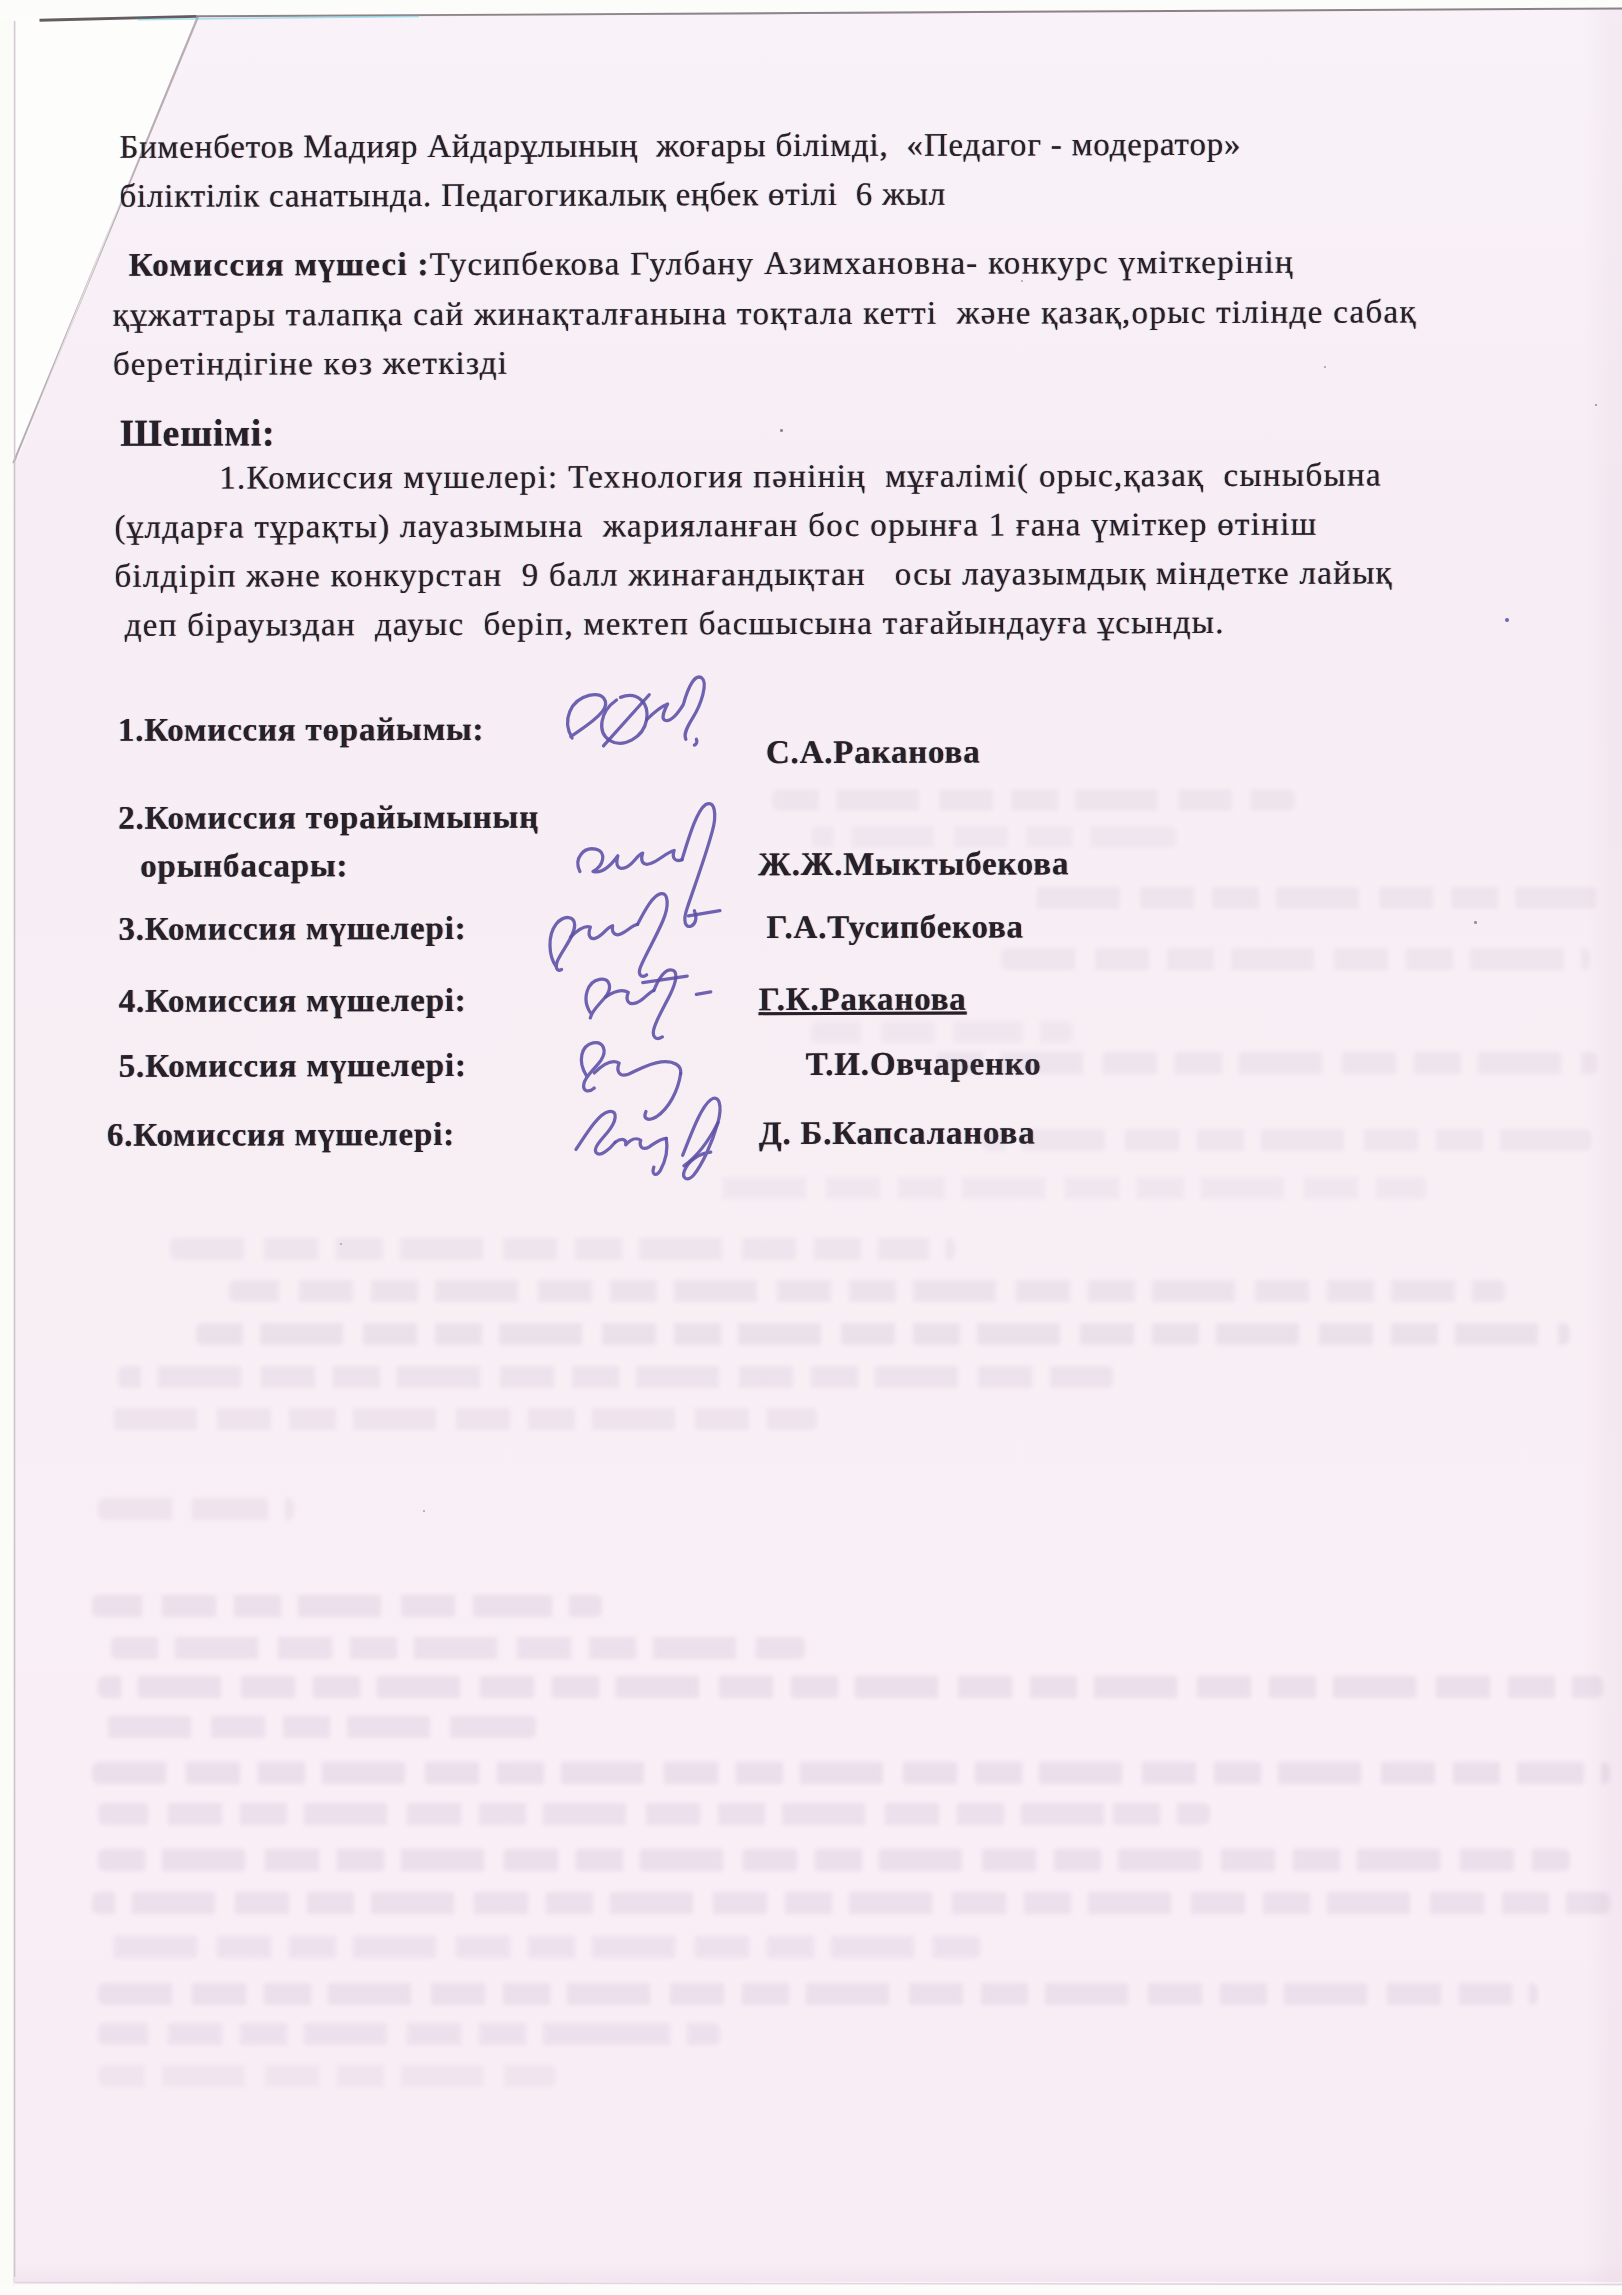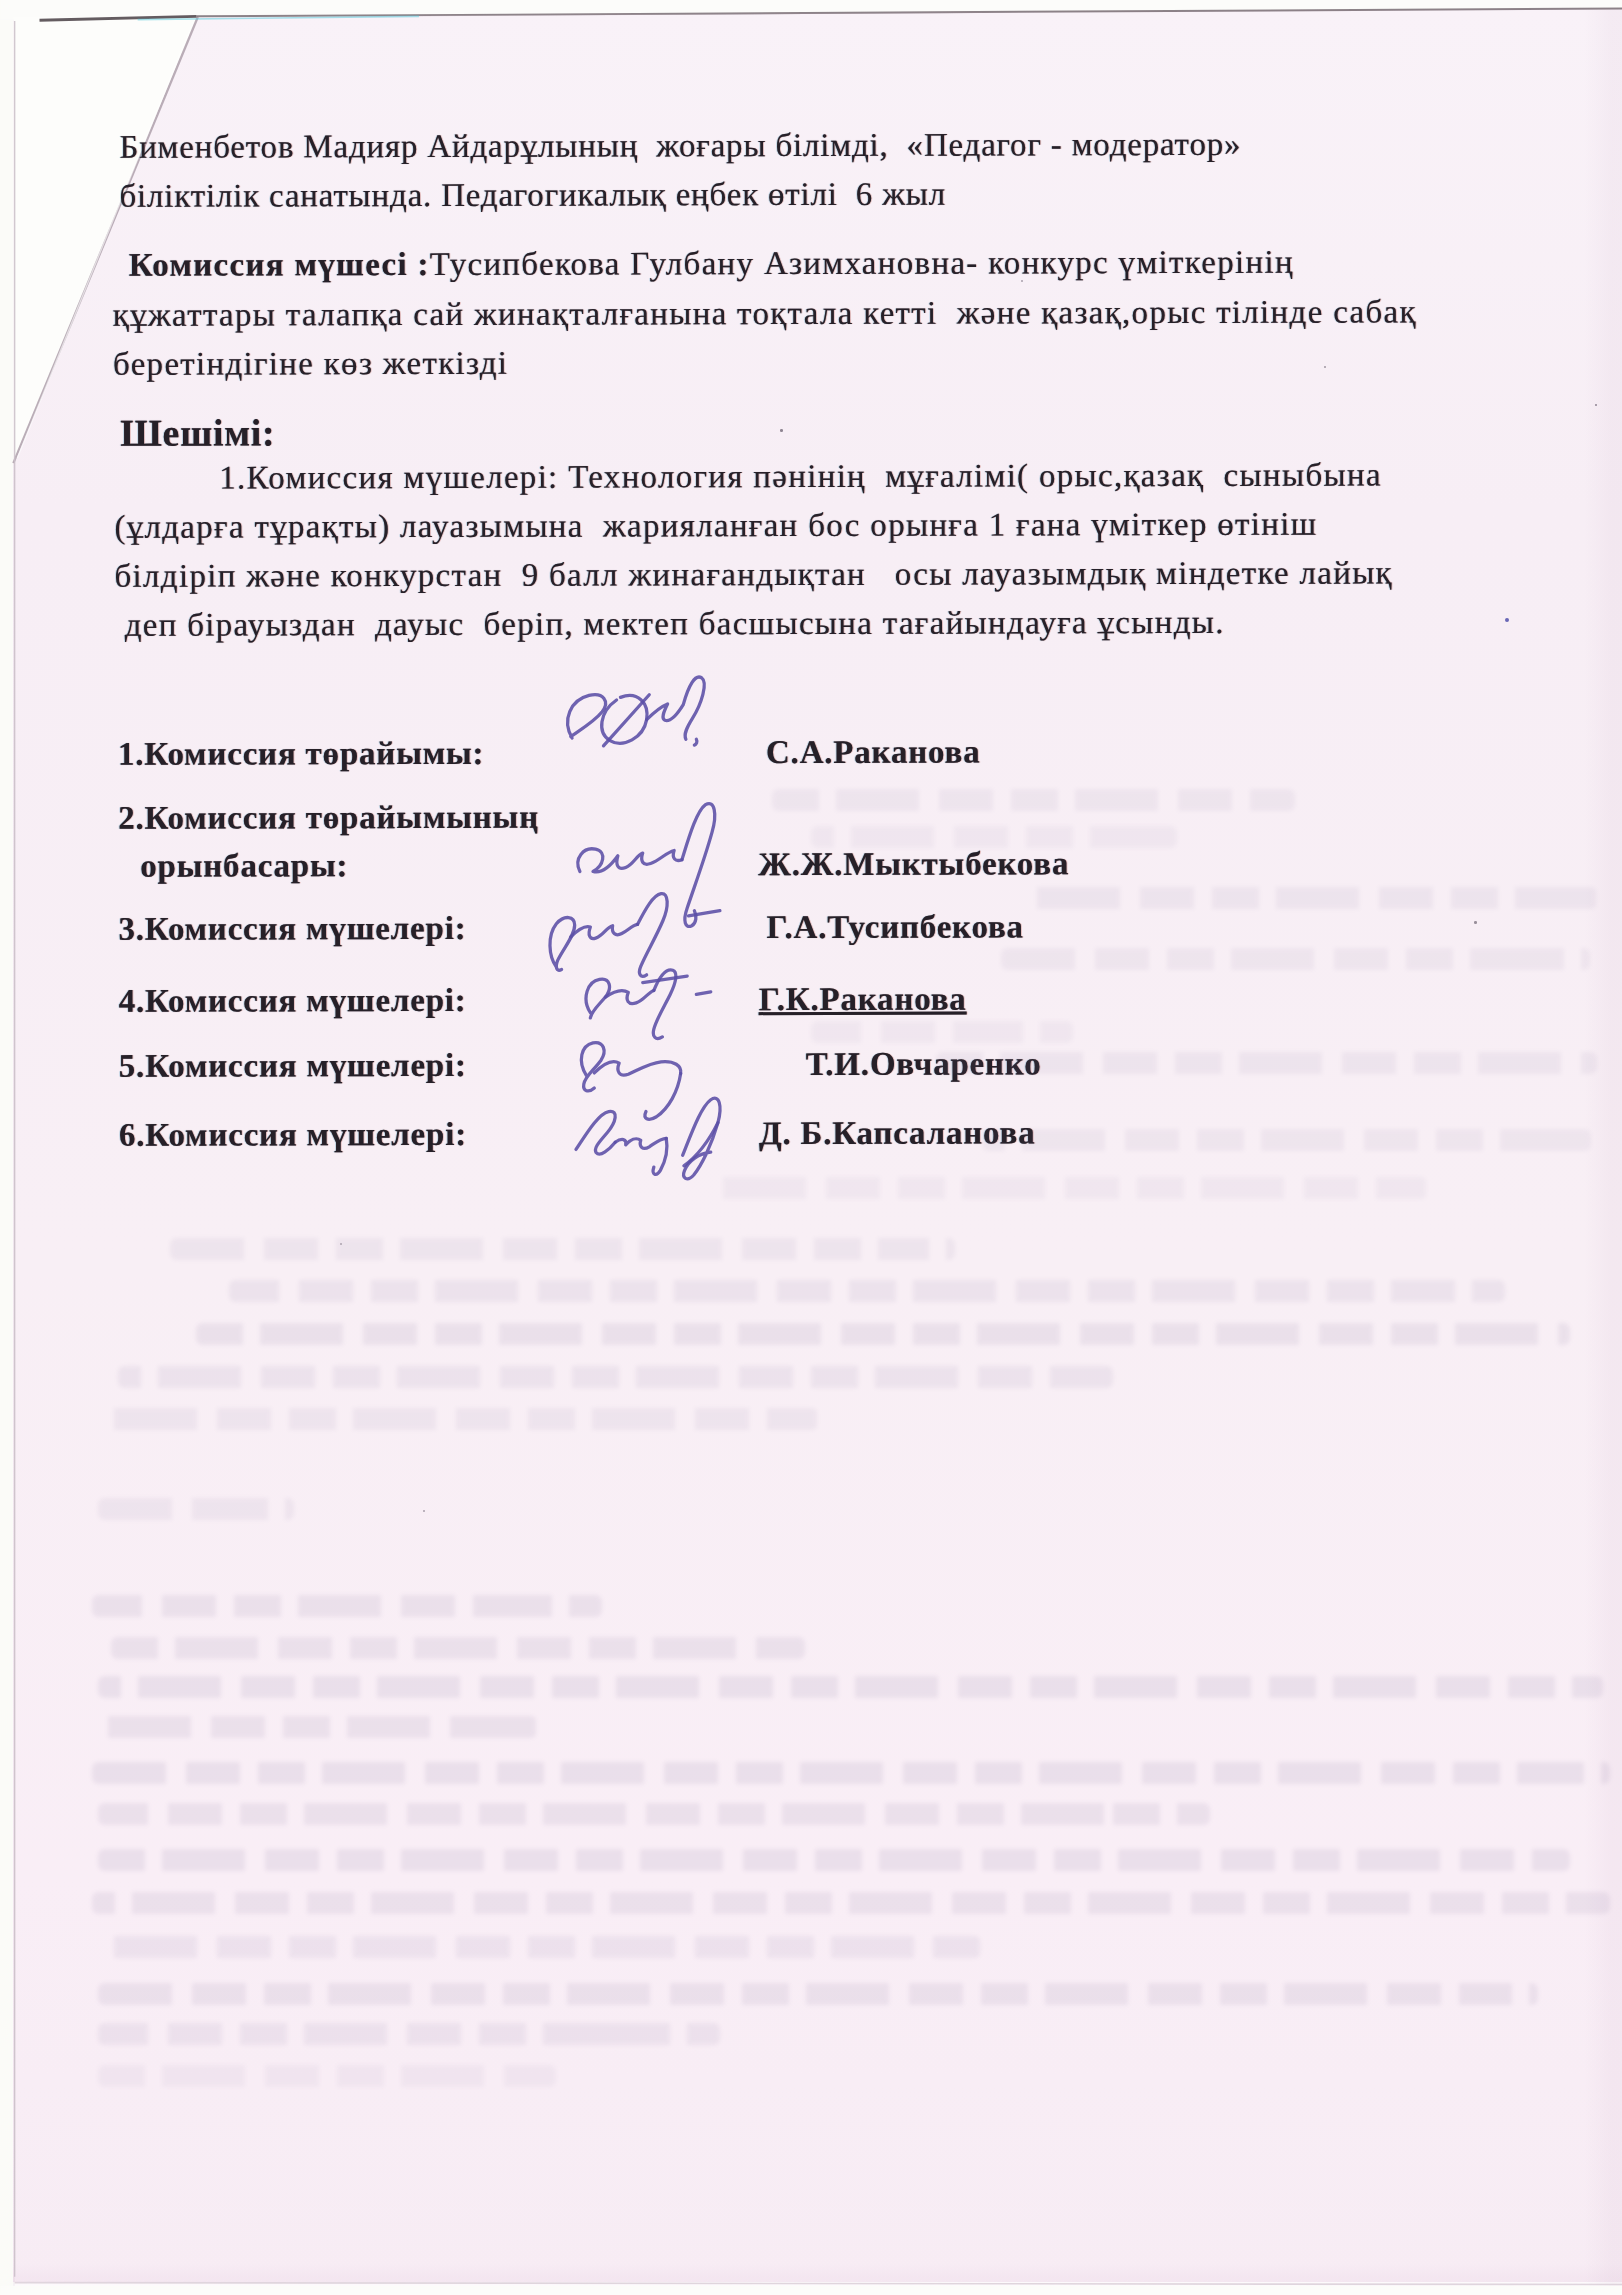--- a/index.html
+++ b/index.html
@@ -81,37 +81,37 @@
     <div class="tline" style="left:131px;top:239px;letter-spacing:1.3px;"><span class="bold">Комиссия мүшесі :</span><span>Тусипбекова Гулбану Азимхановна- конкурс үміткерінің</span></div>
     <div class="tline" style="left:115px;top:289px;letter-spacing:1.3px;">құжаттары талапқа сай жинақталғанына тоқтала кетті  және қазақ,орыс тілінде сабақ</div>
     <div class="tline" style="left:115px;top:338px;letter-spacing:1.3px;">беретіндігіне көз жеткізді</div>
 
     <div class="tline heading" style="left:122px;top:407px;">Шешімі:</div>
     <div class="tline" style="left:221px;top:452px;letter-spacing:1.3px;">1.Комиссия мүшелері: Технология пәнінің  мұғалімі( орыс,қазақ  сыныбына</div>
     <div class="tline" style="left:116px;top:501px;letter-spacing:1.3px;">(ұлдарға тұрақты) лауазымына  жарияланған бос орынға 1 ғана үміткер өтініш</div>
     <div class="tline" style="left:116px;top:550px;letter-spacing:1.3px;">білдіріп және конкурстан  9 балл жинағандықтан   осы лауазымдық міндетке лайық</div>
     <div class="tline" style="left:126px;top:599px;letter-spacing:1.3px;">деп бірауыздан  дауыс  беріп, мектеп басшысына тағайындауға ұсынды.</div>
 
-    <div class="tline sig-label" style="left:119px;top:728px;">1.Комиссия төрайымы:</div>
+    <div class="tline sig-label" style="left:119px;top:704px;">1.Комиссия төрайымы:</div>
     <div class="tline sig-name" style="left:767px;top:728px;">С.А.Раканова</div>
 
     <div class="tline sig-label" style="left:119px;top:792px;">2.Комиссия төрайымының</div>
     <div class="tline sig-label" style="left:141px;top:840px;">орынбасары:</div>
     <div class="tline sig-name" style="left:759px;top:840px;">Ж.Ж.Мыктыбекова</div>
 
     <div class="tline sig-label" style="left:119px;top:903px;">3.Комиссия мүшелері:</div>
     <div class="tline sig-name" style="left:759px;top:903px;margin-left:8px;">Г.А.Тусипбекова</div>
 
     <div class="tline sig-label" style="left:119px;top:975px;">4.Комиссия мүшелері:</div>
     <div class="tline sig-name" style="left:759px;top:975px;text-decoration:underline;">Г.К.Раканова</div>
 
     <div class="tline sig-label" style="left:119px;top:1040px;">5.Комиссия мүшелері:</div>
     <div class="tline sig-name" style="left:759px;top:1040px;margin-left:47px;">Т.И.Овчаренко</div>
 
-    <div class="tline sig-label" style="left:119px;top:1109px;">6.Комиссия мүшелері:</div>
+    <div class="tline sig-label" style="left:107px;top:1109px;">6.Комиссия мүшелері:</div>
     <div class="tline sig-name" style="left:759px;top:1109px;">Д. Б.Капсаланова</div>
   </div>
 
   <svg class="sig-svg" width="1623" height="2295" viewBox="0 0 2480 3508">
     <g>
       <path d="M874,1128 C858,1100 872,1070 900,1063 C922,1058 932,1072 920,1088 C908,1103 886,1116 872,1126" stroke="#5b4fa6"></path>
       <path d="M948,1066 C974,1056 992,1074 988,1100 C983,1128 952,1144 932,1132 C912,1120 916,1088 942,1070" stroke="#5b4fa6"></path>
       <path d="M922,1140 L992,1062" stroke="#5b4fa6"></path>
       <path d="M988,1100 C1000,1088 1010,1080 1020,1076 C1014,1088 1010,1098 1016,1101 C1026,1104 1036,1090 1044,1077 C1052,1048 1062,1030 1072,1036 C1082,1043 1072,1076 1058,1098 C1050,1111 1044,1122 1048,1130" stroke="#5b4fa6"></path>
       <path d="M1064,1130 C1066,1134 1064,1138 1061,1139" stroke="#5b4fa6"></path>

